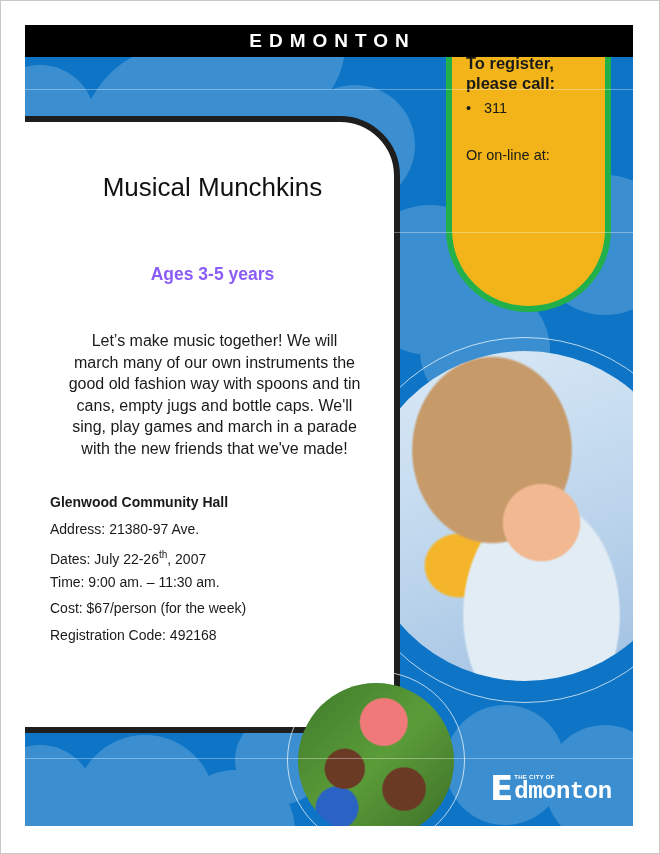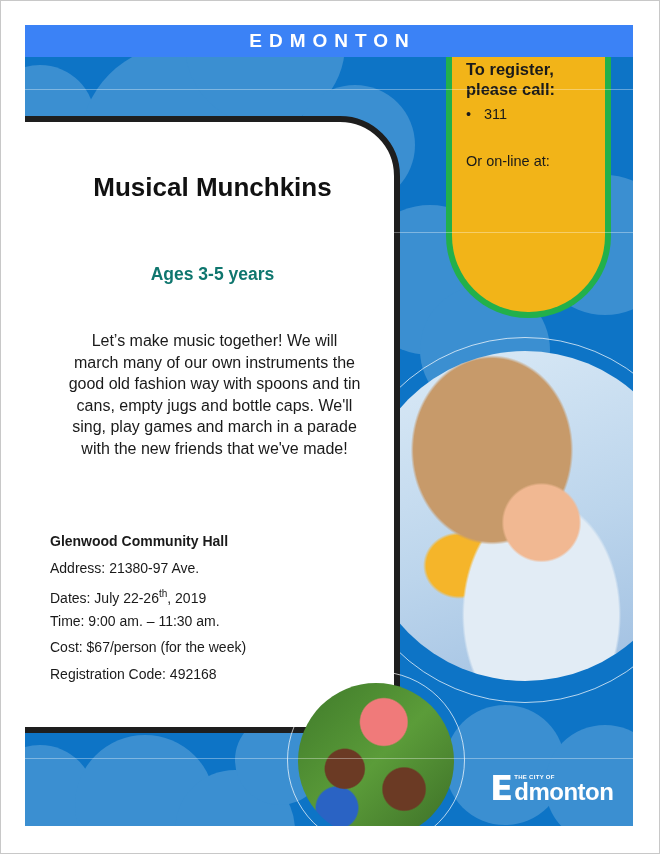--- a/index.html
+++ b/index.html
@@ -3,41 +3,41 @@
   <meta charset="utf-8">
   <style>
     * { box-sizing: border-box; margin: 0; padding: 0; }
     html, body { width: 660px; height: 854px; background: #ffffff; overflow: hidden; }
     body { position: relative; font-family: "Liberation Sans", sans-serif; color: #111; }
 
     .page-edge { position: absolute; left: 0; top: 0; width: 660px; height: 854px; border: 1px solid #c8c8c8; }
 
     .flyer { position: absolute; left: 25px; top: 25px; width: 608px; height: 801px; overflow: hidden; background: #1f7fcc; }
 
-    .banner { position: absolute; left: 0; top: 0; width: 608px; height: 32px; background: #3b82f6; z-index: 5; display: flex; align-items: center; justify-content: center; }
+    .banner { position: absolute; left: 0; top: 0; width: 608px; height: 32px; background: #000000; z-index: 5; display: flex; align-items: center; justify-content: center; }
     .banner-text { color: #fff; font-weight: bold; font-size: 19px; letter-spacing: 7px; padding-left: 7px; }
 
     
     .bubbles { position: absolute; inset: 0; background: #0d74c6; }
     .bubble { position: absolute; border-radius: 50%; background: #3b8fd1; }
     .hline { position: absolute; left: 0; width: 608px; height: 1px; background: rgba(255,255,255,0.35); z-index: 6; }
 
     
     .card { position: absolute; left: -8px; top: 91px; width: 383px; height: 617px; background: #fff; border: 6px solid #1e1e1e; border-top-right-radius: 60px; border-bottom: 6px solid #1e1e1e; z-index: 3; }
     .card-inner { position: absolute; left: 8px; top: 0; right: 0; bottom: 0; }
-    .title { position: absolute; left: 0; right: 0; top: 50px; text-align: center; font-size: 26px; font-weight: bold; color: #111; }
-    .ages { position: absolute; left: 0; right: 0; top: 142px; text-align: center; font-size: 17.5px; font-weight: bold; color: #0f766e; }
+    .title { position: absolute; left: 0; right: 0; top: 50px; text-align: center; font-size: 26px; font-weight: normal; color: #111; }
+    .ages { position: absolute; left: 0; right: 0; top: 142px; text-align: center; font-size: 17.5px; font-weight: bold; color: #8b5cf6; }
     .desc { position: absolute; left: 4px; right: 0; top: 208px; text-align: center; font-size: 16px; line-height: 21.5px; color: #1a1a1a; padding: 0 10px; }
     .details { position: absolute; left: 19px; top: 370px; font-size: 14px; color: #1a1a1a; }
     .details .row { height: 26.5px; line-height: 20px; }
-    .details .venue { font-weight: bold; margin-top: 39px; }
+    .details .venue { font-weight: bold; }
     .details sup { font-size: 10px; vertical-align: 6px; }
 
     
-    .register { position: absolute; left: 421px; top: 26px; width: 165px; height: 267px; background: #f2b418; border: 6px solid #22b04b; border-top: none; border-radius: 0 0 82px 82px; z-index: 4; }
+    .register { position: absolute; left: 421px; top: 20px; width: 165px; height: 267px; background: #f2b418; border: 6px solid #22b04b; border-top: none; border-radius: 0 0 82px 82px; z-index: 4; }
     .reg-head { position: absolute; left: 14px; top: 8px; font-size: 16.5px; font-weight: bold; line-height: 20px; color: #1a1a1a; }
     .reg-bullet { position: absolute; left: 14px; top: 55px; font-size: 14.5px; color: #1a1a1a; }
     .reg-bullet .dot { display: inline-block; width: 18px; }
     .reg-online { position: absolute; left: 14px; top: 101px; font-size: 14.5px; line-height: 19px; color: #1a1a1a; }
 
     
     .photo-ring { position: absolute; border-radius: 50%; border: 1px solid rgba(255,255,255,0.7); z-index: 2; }
     .photo-big { position: absolute; left: 335px; top: 326px; width: 330px; height: 330px; border-radius: 50%; z-index: 2;
       background:
         radial-gradient(circle at 55% 52%, #f1b892 0 15%, transparent 16%),
@@ -52,21 +52,21 @@
         radial-gradient(circle at 68% 68%, #6b3a24 0 14%, transparent 15%),
         radial-gradient(circle at 55% 25%, #f07a7a 0 16%, transparent 17%),
         radial-gradient(circle at 25% 80%, #2a63c4 0 12%, transparent 13%),
         linear-gradient(135deg, #3f7a2a 0%, #5b9c39 50%, #3c6e27 100%); }
 
     
     .logo { position: absolute; left: 465px; top: 748px; z-index: 7; color: #fff; display: flex; align-items: flex-end; }
     .logo-e { font-size: 34px; font-weight: bold; line-height: 30px; font-family: "DejaVu Sans", sans-serif; }
     .logo-stack { display: flex; flex-direction: column; margin-left: 1px; }
     .logo-small { font-size: 6px; font-weight: bold; letter-spacing: 0.3px; line-height: 7px; }
-    .logo-word { font-size: 24px; font-weight: bold; line-height: 22px; letter-spacing: -0.5px; font-family: Liberation Sans, sans-serif; }
+    .logo-word { font-size: 24px; font-weight: bold; line-height: 22px; letter-spacing: -0.5px; font-family: Liberation Mono, monospace; }
   </style>
 </head>
 <body>
 
 <div class="page-edge"></div>
 
 <div class="flyer">
 
   <div class="bubbles">
     <div class="bubble" style="left:-40px;top:40px;width:110px;height:110px;"></div>
@@ -100,21 +100,21 @@
         <div>Let’s make music together! We will</div>
         <div>march many of our own instruments the</div>
         <div>good old fashion way with spoons and tin</div>
         <div>cans, empty jugs and bottle caps. We'll</div>
         <div>sing, play games and march in a parade</div>
         <div>with the new friends that we've made!</div>
       </div>
       <div class="details">
         <div class="row venue">Glenwood Community Hall</div>
         <div class="row">Address: 21380-97 Ave.</div>
-        <div class="row"><span>Dates: July 22-26</span><sup>th</sup><span>, 2019</span></div>
+        <div class="row"><span>Dates: July 22-26</span><sup>th</sup><span>, 2007</span></div>
         <div class="row">Time: 9:00 am. – 11:30 am.</div>
         <div class="row">Cost: $67/person (for the week)</div>
         <div class="row">Registration Code: 492168</div>
       </div>
     </div>
   </div>
 
   <div class="register">
     <div class="reg-head">
       <div>To register,</div>

